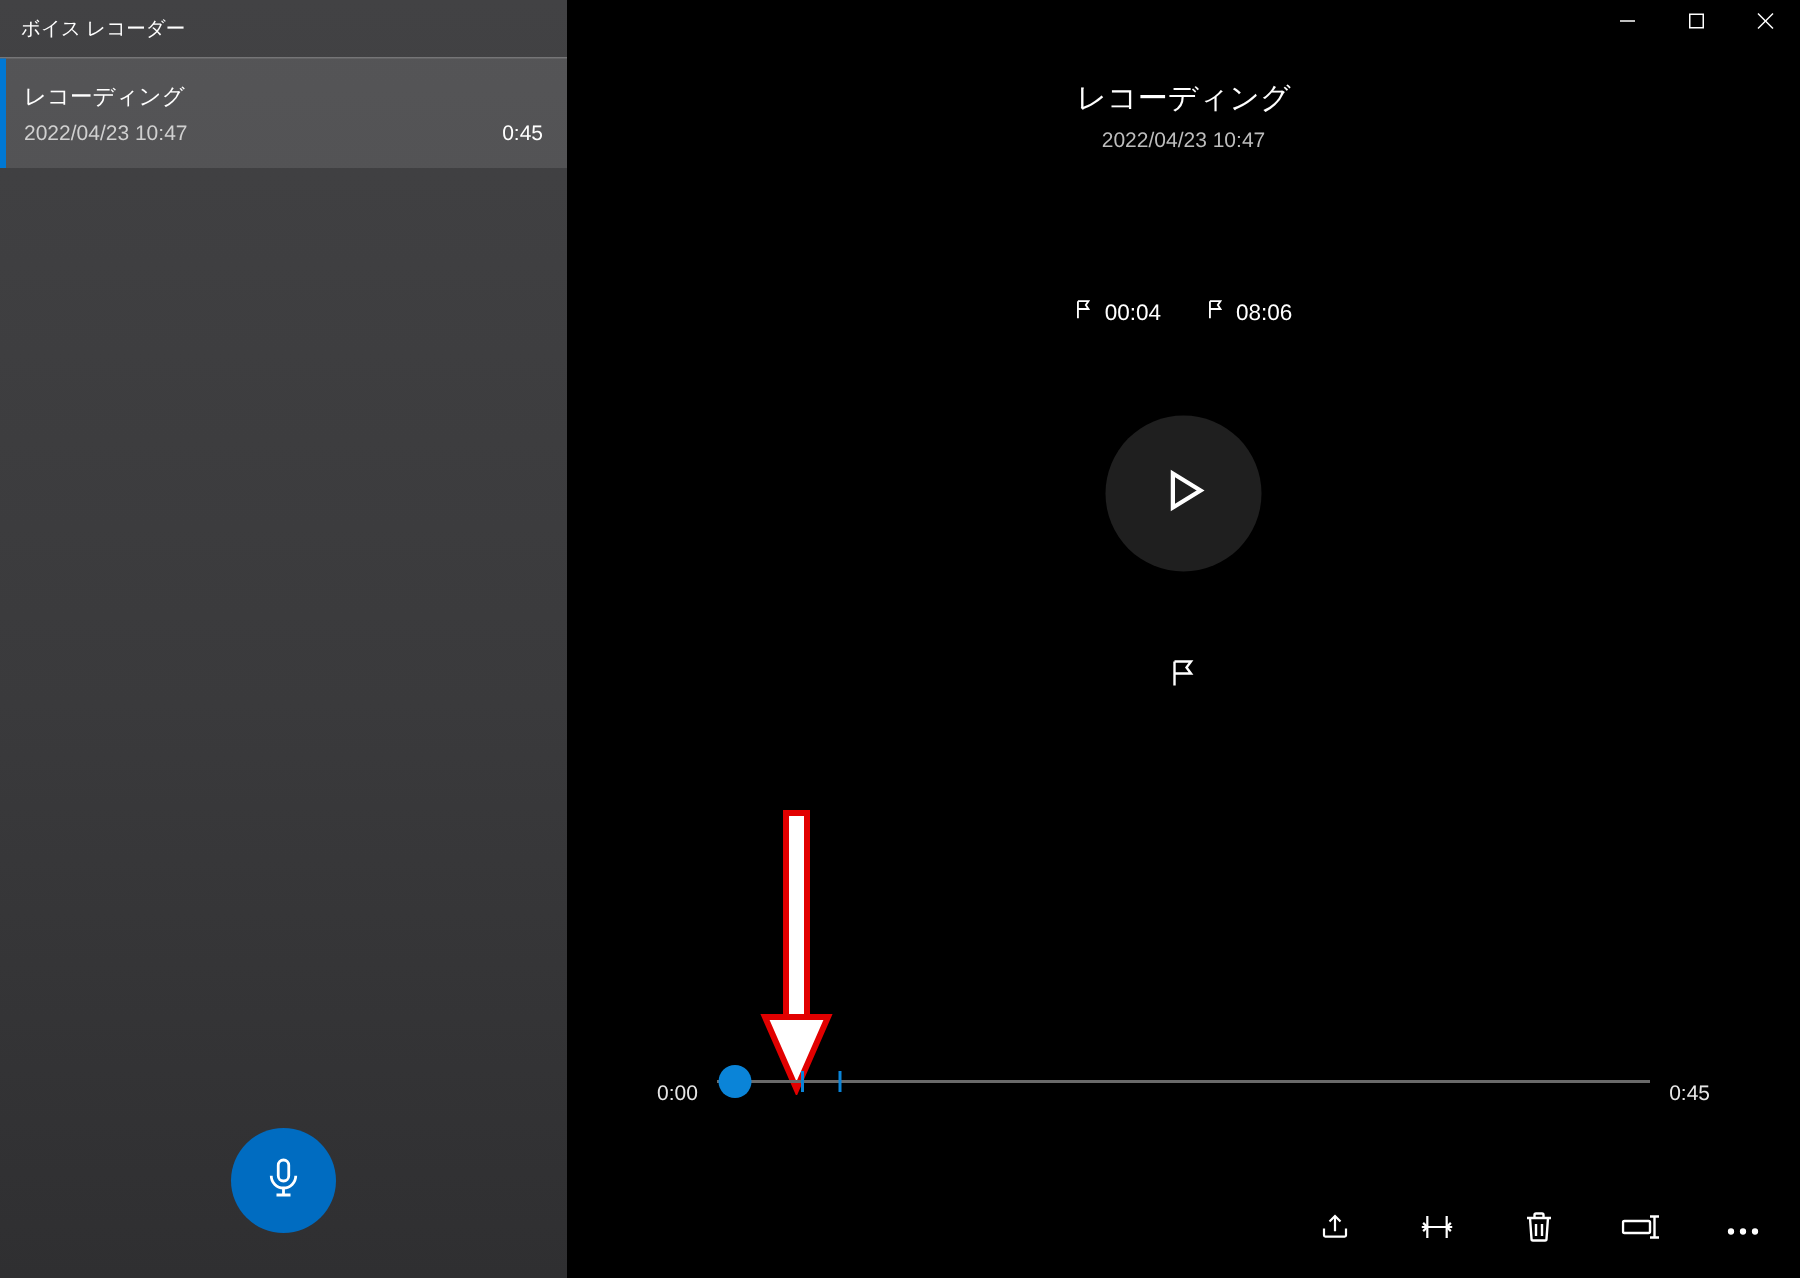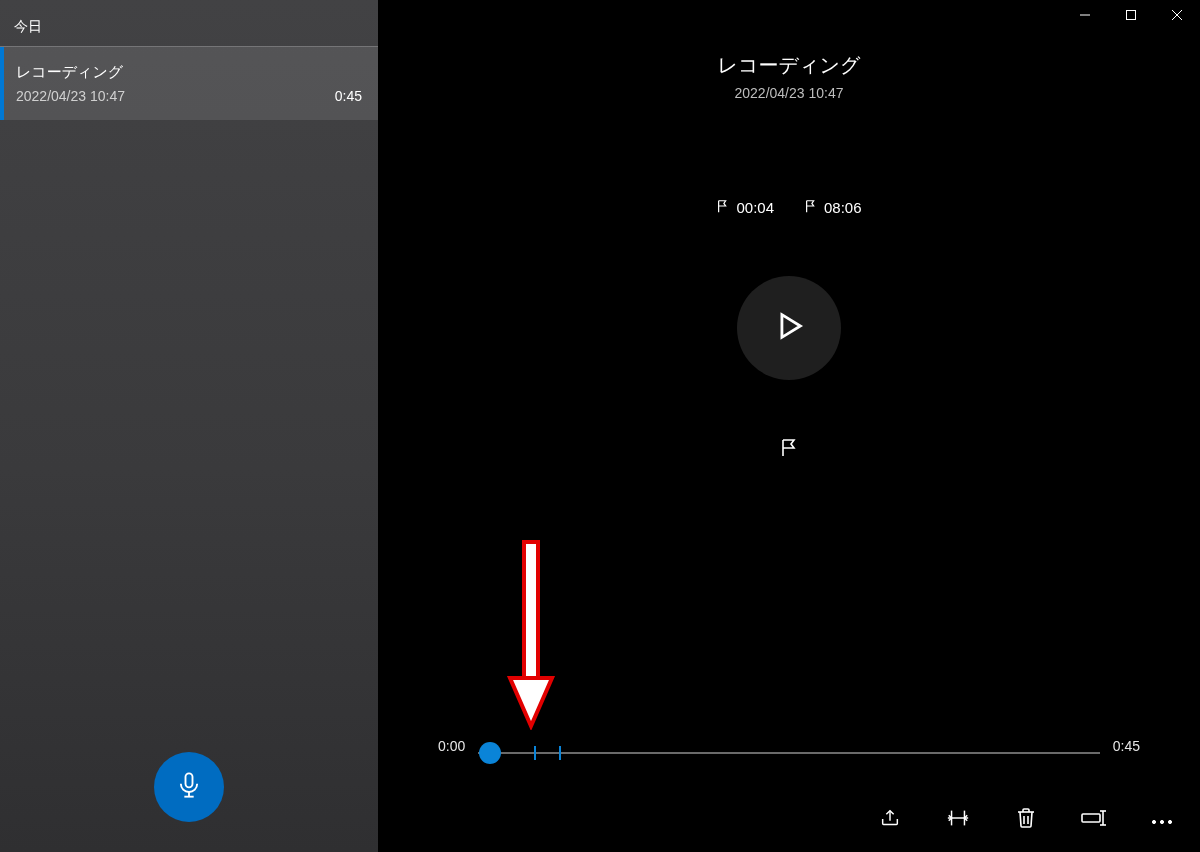--- a/index.html
+++ b/index.html
@@ -38,42 +38,42 @@
   .marker { display:flex; align-items:center; gap:6px; font-size:15px; cursor:pointer; }
   .marker svg { width:14px; height:14px; stroke:#fff; fill:none; }
 
   .play-btn { width:104px; height:104px; border-radius:50%; background:#1f1f1f; margin:60px auto 0 auto; display:flex; align-items:center; justify-content:center; cursor:pointer; }
   .play-btn svg { width:34px; height:34px; stroke:#fff; fill:none; stroke-width:2; }
 
   .flag-btn { margin:54px auto 0 auto; width:32px; height:32px; display:flex; align-items:center; justify-content:center; cursor:pointer; }
   .flag-btn svg { width:20px; height:20px; stroke:#fff; fill:none; }
 
   
-  .timeline-wrap { position:absolute; left:60px; right:60px; top:738px; display:flex; align-items:flex-end; }
+  .timeline-wrap { position:absolute; left:60px; right:60px; top:720px; display:flex; align-items:flex-start; }
   .tl-time { font-size:14px; color:#e6e6e6; width:40px; }
   .tl-time.right { text-align:right; }
   .tl-track { flex:1; height:2px; background:#6a6a6a; position:relative; cursor:pointer; }
   .tl-thumb { position:absolute; top:50%; transform:translate(-50%,-50%); width:22px; height:22px; background:#0a84d8; border-radius:50%; }
   .tl-tick { position:absolute; top:-6px; width:2px; height:14px; background:#0a84d8; }
 
   
   .anno-arrow { position:absolute; pointer-events:none; }
 
   
   .bottom-bar { position:absolute; right:24px; bottom:18px; display:flex; align-items:center; gap:40px; }
   .bbtn { width:28px; height:28px; display:flex; align-items:center; justify-content:center; cursor:pointer; }
   .bbtn svg { stroke:#fff; fill:none; }
 </style>
 </head>
 <body>
 
 <div class="app">
 
   <div class="sidebar">
-    <div class="section-header">今日</div>
+    <div class="app-title">ボイス レコーダー</div>
     <div class="section-rule"></div>
     <div class="list">
       <div class="list-item">
         <div class="accent"></div>
         <div class="title">レコーディング</div>
         <div class="meta">
           <div class="date">2022/04/23 10:47</div>
           <div class="dur">0:45</div>
         </div>
       </div>

